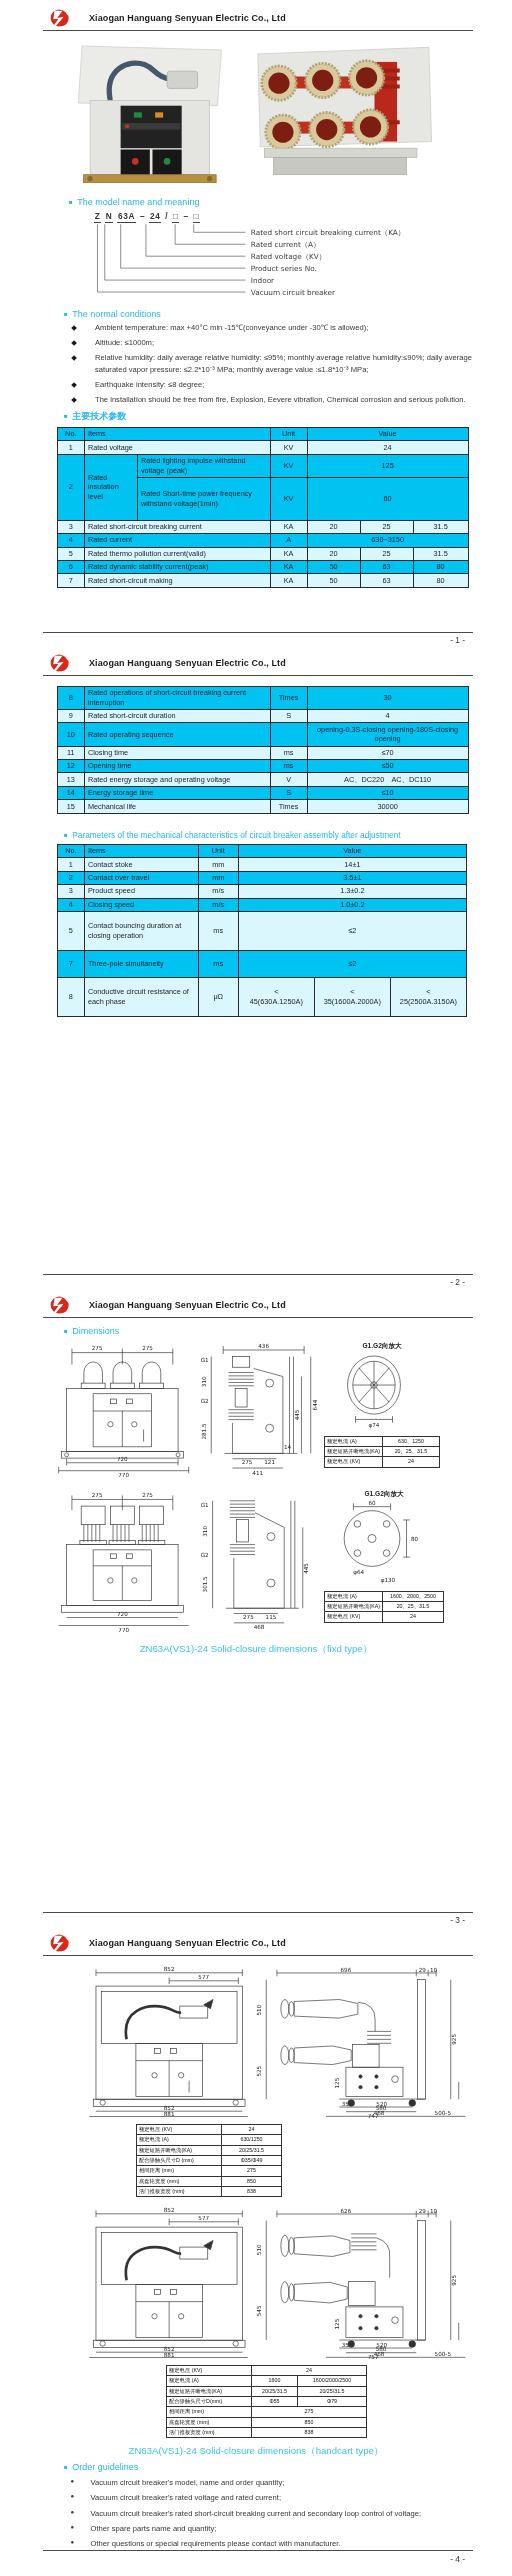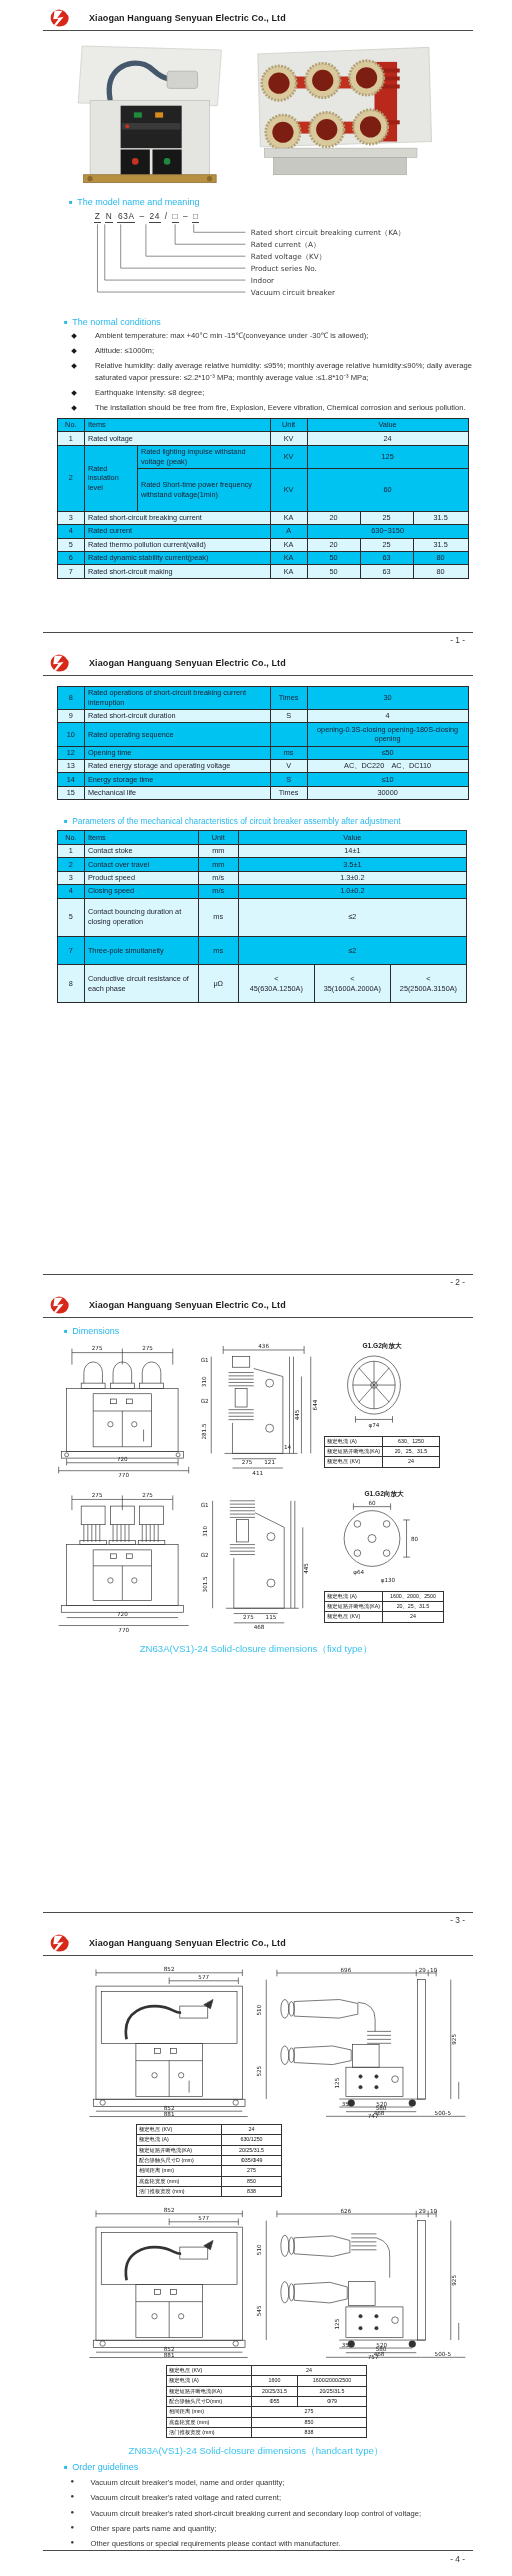--- a/index.html
+++ b/index.html
@@ -22,21 +22,21 @@
 
   
   .h{display:flex;align-items:center;gap:4.7px;color:#27b7ec;font-size:9px;margin:0 0 0 64px;}
   .h .sq{font-size:6px;line-height:1;color:#27b7ec;}
   .h.cn{font-weight:bold}
 
   
   .photos{display:flex;gap:17.3px;margin:10.6px 0 0 70px;align-items:flex-start;}
 
   
-  .code{margin:4px 0 0 94px;font-size:8.3px;color:#333;letter-spacing:0.7px;}
+  .code{margin:4px 0 0 94px;font-size:8.3px;color:#333;letter-spacing:0.7px;font-weight:bold;}
   .code span{display:inline-block;margin-right:4px;}
   .code .u{border-bottom:0.7px solid #444;padding:0 0.7px 0.7px 0.7px;}
   .branch{display:block;margin:0 0 0 94px;}
 
   
   .nc{margin:2.7px 40px 0 66px;padding:0;}
   .nc li{list-style:none;position:relative;padding-left:29px;margin:3.3px 0;font-size:7.6px;line-height:1.55;text-align:justify;color:#363636;}
   .nc .dia{position:absolute;left:5.3px;top:0;font-size:7.3px;color:#1b1b1b;}
 
   
@@ -145,32 +145,36 @@
     <g font-size="11" fill="#3c3c3c">
       <text x="236" y="18">Rated short circuit breaking current（KA）</text>
       <text x="236" y="36">Rated current（A）</text>
       <text x="236" y="54">Rated voltage（KV）</text>
       <text x="236" y="72">Product series No.</text>
       <text x="236" y="90">Indoor</text>
       <text x="236" y="108">Vacuum circuit breaker</text>
     </g>
   </svg>
 
-  <div class="h" style="margin-top:17px">
+  <div class="h" style="margin-top:9px">
     <span class="sq">■</span>
     <span>The normal conditions</span>
   </div>
   <ul class="nc">
     <li><span class="dia">◆</span><span>Ambient temperature: max +40°C min -15℃(conveyance under -30℃ is allowed);</span></li>
     <li><span class="dia">◆</span><span>Altitude: ≤1000m;</span></li>
     <li><span class="dia">◆</span><span>Relative humidity: daily average relative humidity: ≤95%; monthly average relative humidity:≤90%; daily average saturated vapor pressure: ≤2.2*10⁻³ MPa; monthly average value :≤1.8*10⁻³ MPa;</span></li>
     <li><span class="dia">◆</span><span>Earthquake intensity: ≤8 degree;</span></li>
     <li><span class="dia">◆</span><span>The installation should be free from fire, Explosion, Eevere vibration, Chemical corrosion and serious pollution.</span></li>
   </ul>
 
+  <div class="h cn" style="margin-top:4px">
+    <span class="sq">■</span>
+    <span>主要技术参数</span>
+  </div>
 
   <table class="t">
     <colgroup>
         <col style="width:26.6px">
         <col style="width:53px">
         <col style="width:133px">
         <col style="width:37px">
         <col style="width:53px">
         <col style="width:53px">
         <col style="width:55px">
@@ -277,20 +281,26 @@
       <td>9</td>
       <td colspan="2" class="it">Rated short-circuit duration</td>
       <td>S</td>
       <td colspan="3">4</td>
     </tr>
     <tr class="dk">
       <td>10</td>
       <td colspan="2" class="it">Rated operating sequence</td>
       <td></td>
       <td colspan="3">opening-0.3S-closing opening-180S-closing opening</td>
+    </tr>
+    <tr class="lt">
+      <td>11</td>
+      <td colspan="2" class="it">Closing time</td>
+      <td>ms</td>
+      <td colspan="3">≤70</td>
     </tr>
     <tr class="dk">
       <td>12</td>
       <td colspan="2" class="it">Opening time</td>
       <td>ms</td>
       <td colspan="3">≤50</td>
     </tr>
     <tr class="lt">
       <td>13</td>
       <td colspan="2" class="it">Rated energy storage and operating voltage</td>

